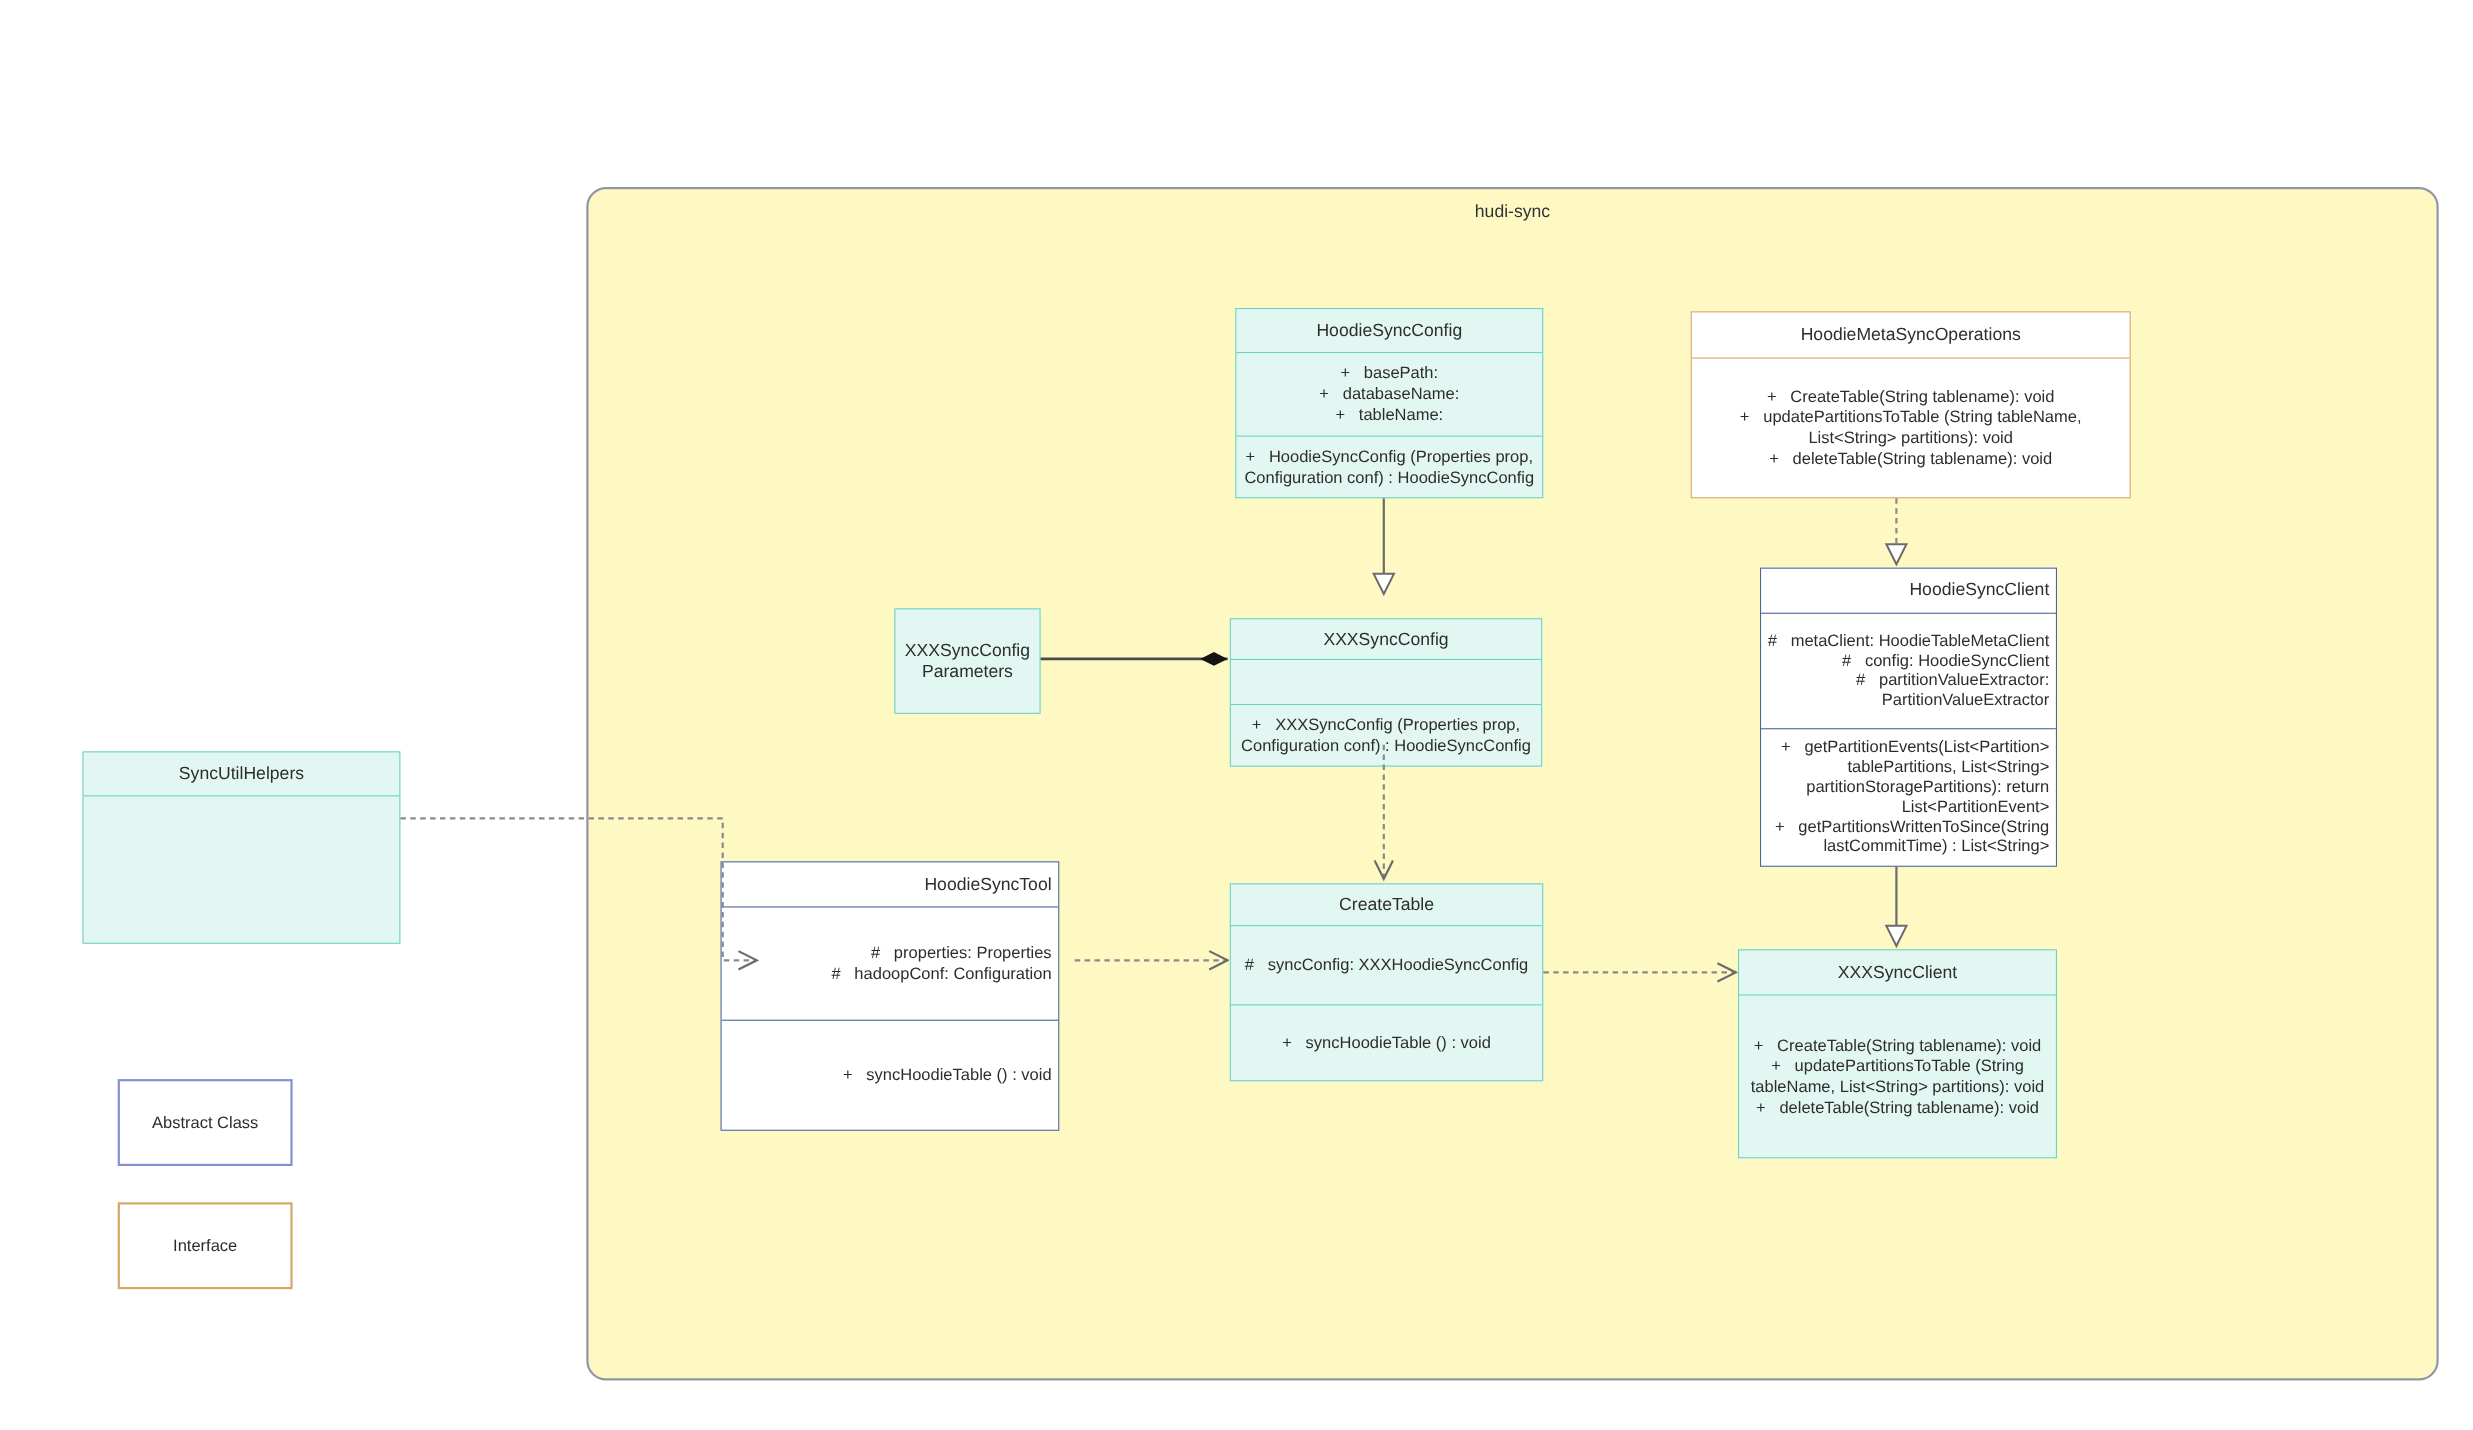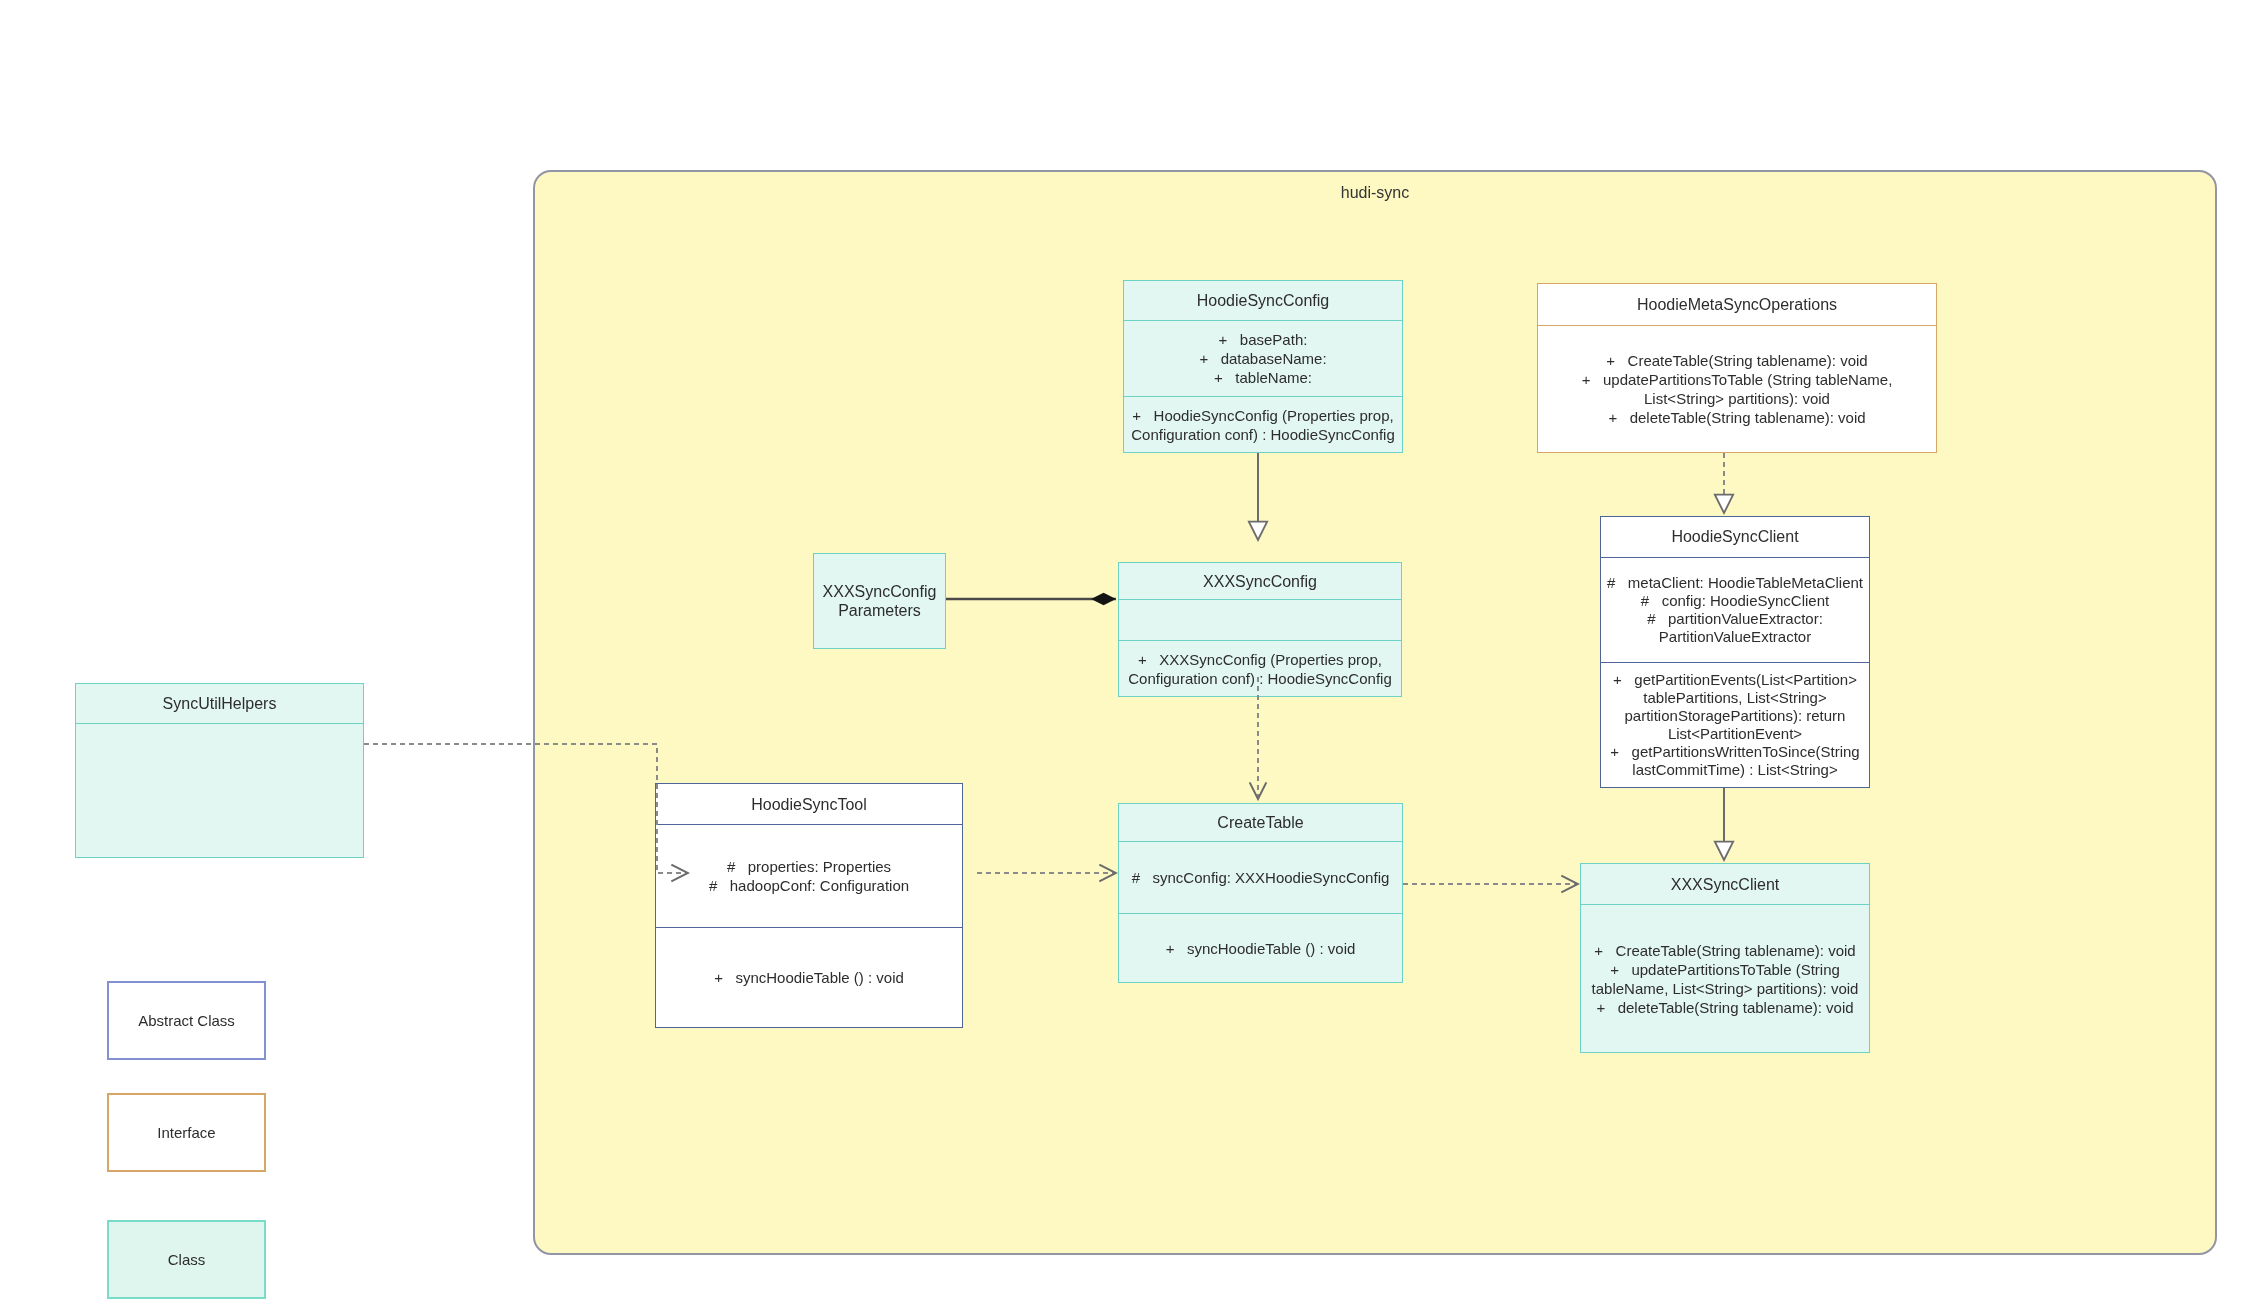--- a/index.html
+++ b/index.html
@@ -14,21 +14,21 @@
   .container-title {
     position: absolute; left: 0; top: 12px; width: 100%;
     text-align: center; font-size: 16px; color: #333333;
   }
 
   .uml-box {
     position: absolute; display: flex; flex-direction: column;
     font-size: 15px; line-height: 19px; text-align: center;
   }
   .uml-box.teal      { background: #e3f7f2; border: 1px solid #6cd3c4; }
-  .uml-box.abstract  { background: #ffffff; border: 1px solid #4e659a; }
+  .uml-box.abstract  { background: #ffffff; border: 1px solid #4e659a; text-align: right; }
   .uml-box.interface { background: #ffffff; border: 1px solid #d7a566; }
 
   .sec {
     display: flex; flex-direction: column; justify-content: center;
     padding: 3px 6px; overflow: hidden;
   }
   .teal      > .sec + .sec { border-top: 1px solid #6cd3c4; }
   .abstract  > .sec + .sec { border-top: 1px solid #4e659a; }
   .interface > .sec + .sec { border-top: 1px solid #d7a566; }
   .sec-title { font-size: 16px; }
@@ -136,23 +136,20 @@
       <div>+&nbsp;&nbsp; deleteTable(String tablename): void</div>
     </div>
   </div>
 
   <div class="legend-box abstract" style="top:981px;">
     <span>Abstract Class</span>
   </div>
   <div class="legend-box interface" style="top:1093px;">
     <span>Interface</span>
   </div>
-  <div class="legend-box teal" style="top:1220px;">
-    <span>Class</span>
-  </div>
 
   <svg class="connectors" width="2248" height="1300" viewBox="0 0 2248 1300">
     <defs>
       <marker id="hollowTri" viewBox="0 0 12 12" refX="11" refY="6" markerWidth="22" markerHeight="22" orient="auto" markerUnits="userSpaceOnUse">
         <path d="M1,1 L11,6 L1,11 Z" fill="#ffffff" stroke="#6b6b6b" stroke-width="1"></path>
       </marker>
       <marker id="openArrow" viewBox="0 0 12 12" refX="11" refY="6" markerWidth="20" markerHeight="20" orient="auto" markerUnits="userSpaceOnUse">
         <path d="M1,1 L11,6 L1,11" fill="none" stroke="#6b6b6b" stroke-width="1.2"></path>
       </marker>
       <marker id="fillDiamond" viewBox="0 0 18 10" refX="17" refY="5" markerWidth="28" markerHeight="16" orient="auto" markerUnits="userSpaceOnUse">

